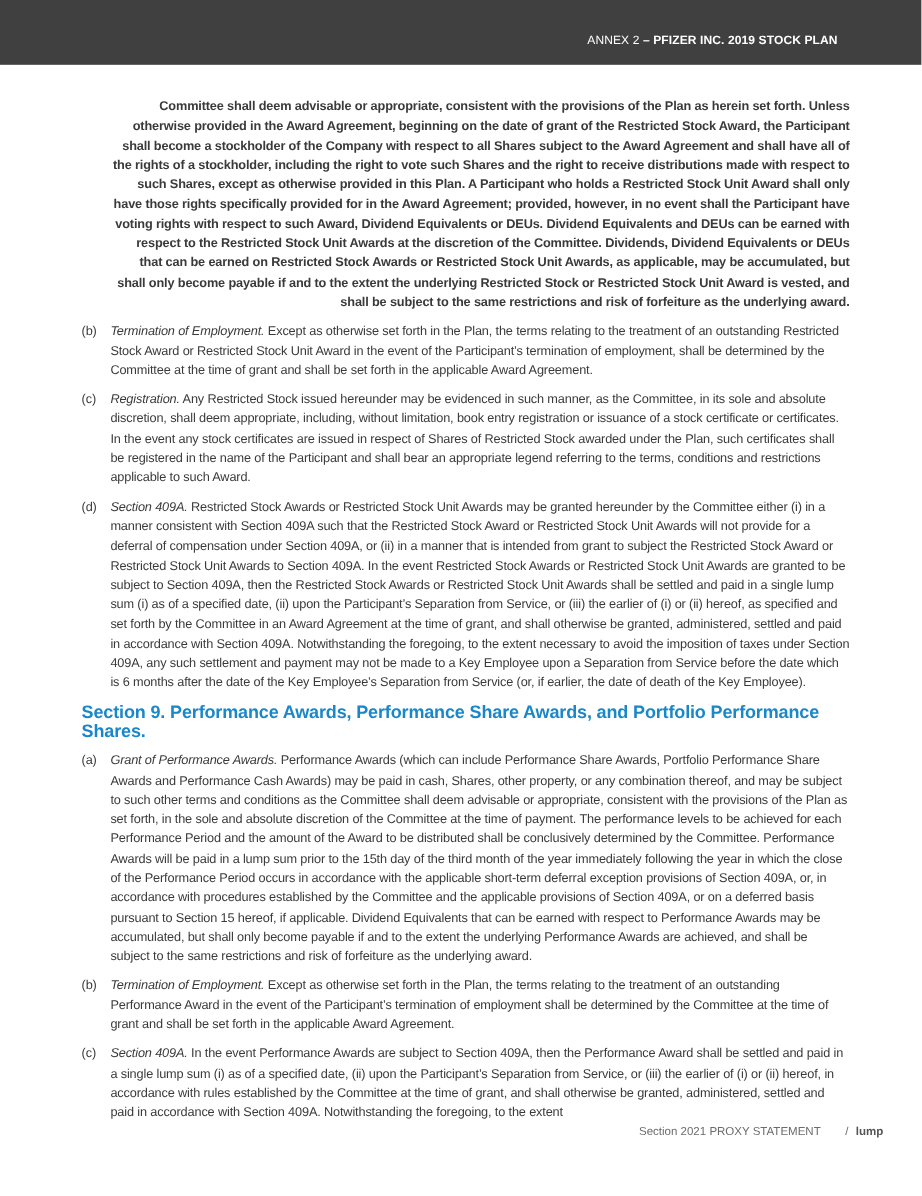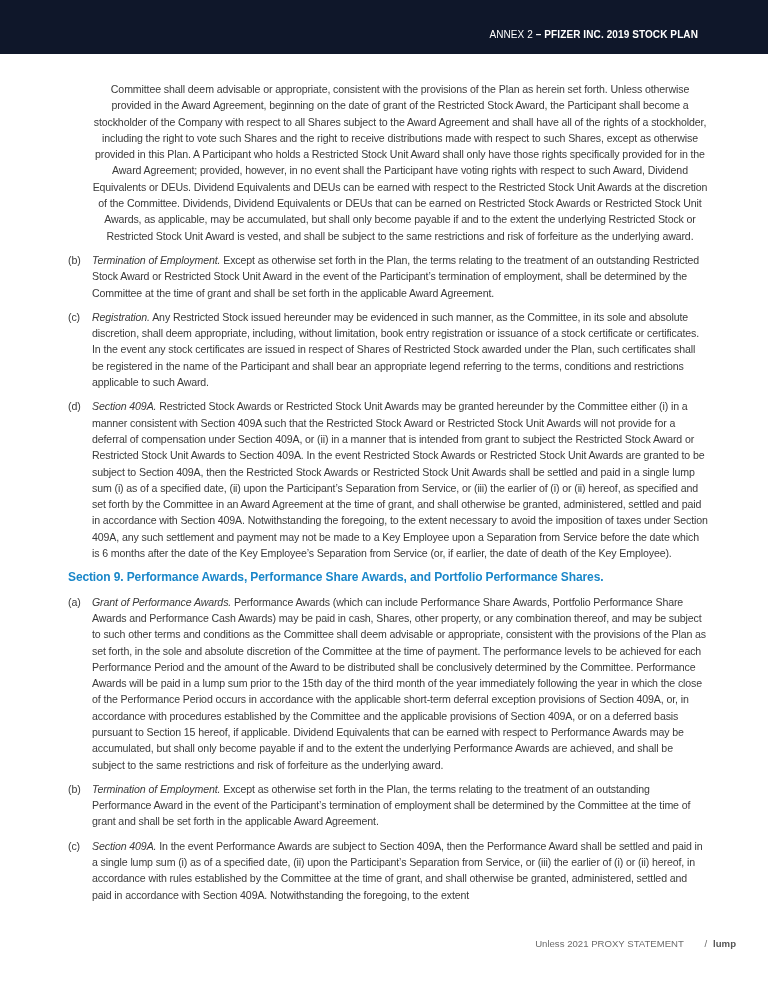--- a/index.html
+++ b/index.html
@@ -12,21 +12,21 @@
       height: 997px;
       position: relative;
       overflow: hidden;
       font-family: "Liberation Sans", "DejaVu Sans", sans-serif;
       color: #3a3a3a;
     }
     .header-band {
       position: absolute;
       left: 0; top: 0;
       width: 768px; height: 54px;
-      background: #0f172a;
+      background: #404040;
     }
     .header-title {
       position: absolute;
       right: 70px;
       top: 29px;
       font-size: 10px;
       color: #ffffff;
       letter-spacing: 0.1px;
       white-space: nowrap;
     }
@@ -35,37 +35,38 @@
       position: absolute;
       left: 68px;
       top: 81px;
       width: 640px;
       font-size: 10.6px;
       line-height: 16.3px;
       letter-spacing: -0.12px;
     }
     .para {
       margin: 0 0 8px 24px;
-      text-align: center;
+      text-align: right;
+      font-weight: bold;
     }
     .item {
       position: relative;
       padding-left: 24px;
       margin: 0 0 8px 0;
     }
     .item-label {
       position: absolute;
       left: 0;
       top: 0;
     }
     .item-title { font-style: italic; }
     .section-heading {
       color: #1a87c9;
       font-weight: bold;
-      font-size: 12px;
+      font-size: 15px;
       margin: 0 0 8px 0;
     }
     .footer {
       position: absolute;
       right: 32px;
       top: 938px;
       font-size: 9.6px;
       color: #6b6b6b;
       white-space: nowrap;
     }
@@ -111,16 +112,16 @@
     <span class="item-title">Termination of Employment.</span><span> Except as otherwise set forth in the Plan, the terms relating to the treatment of an outstanding Performance Award in the event of the Participant’s termination of employment shall be determined by the Committee at the time of grant and shall be set forth in the applicable Award Agreement.</span>
   </div>
 
   <div class="item">
     <span class="item-label">(c)</span>
     <span class="item-title">Section 409A.</span><span> In the event Performance Awards are subject to Section 409A, then the Performance Award shall be settled and paid in a single lump sum (i) as of a specified date, (ii) upon the Participant’s Separation from Service, or (iii) the earlier of (i) or (ii) hereof, in accordance with rules established by the Committee at the time of grant, and shall otherwise be granted, administered, settled and paid in accordance with Section 409A. Notwithstanding the foregoing, to the extent</span>
   </div>
 </div>
 
 <div class="footer">
-  <span>Unless</span>
+  <span>Section</span>
   <span>2021 PROXY STATEMENT</span>
   <span class="sep">/</span><span class="page">lump</span>
 </div>
 
 </body></html>

